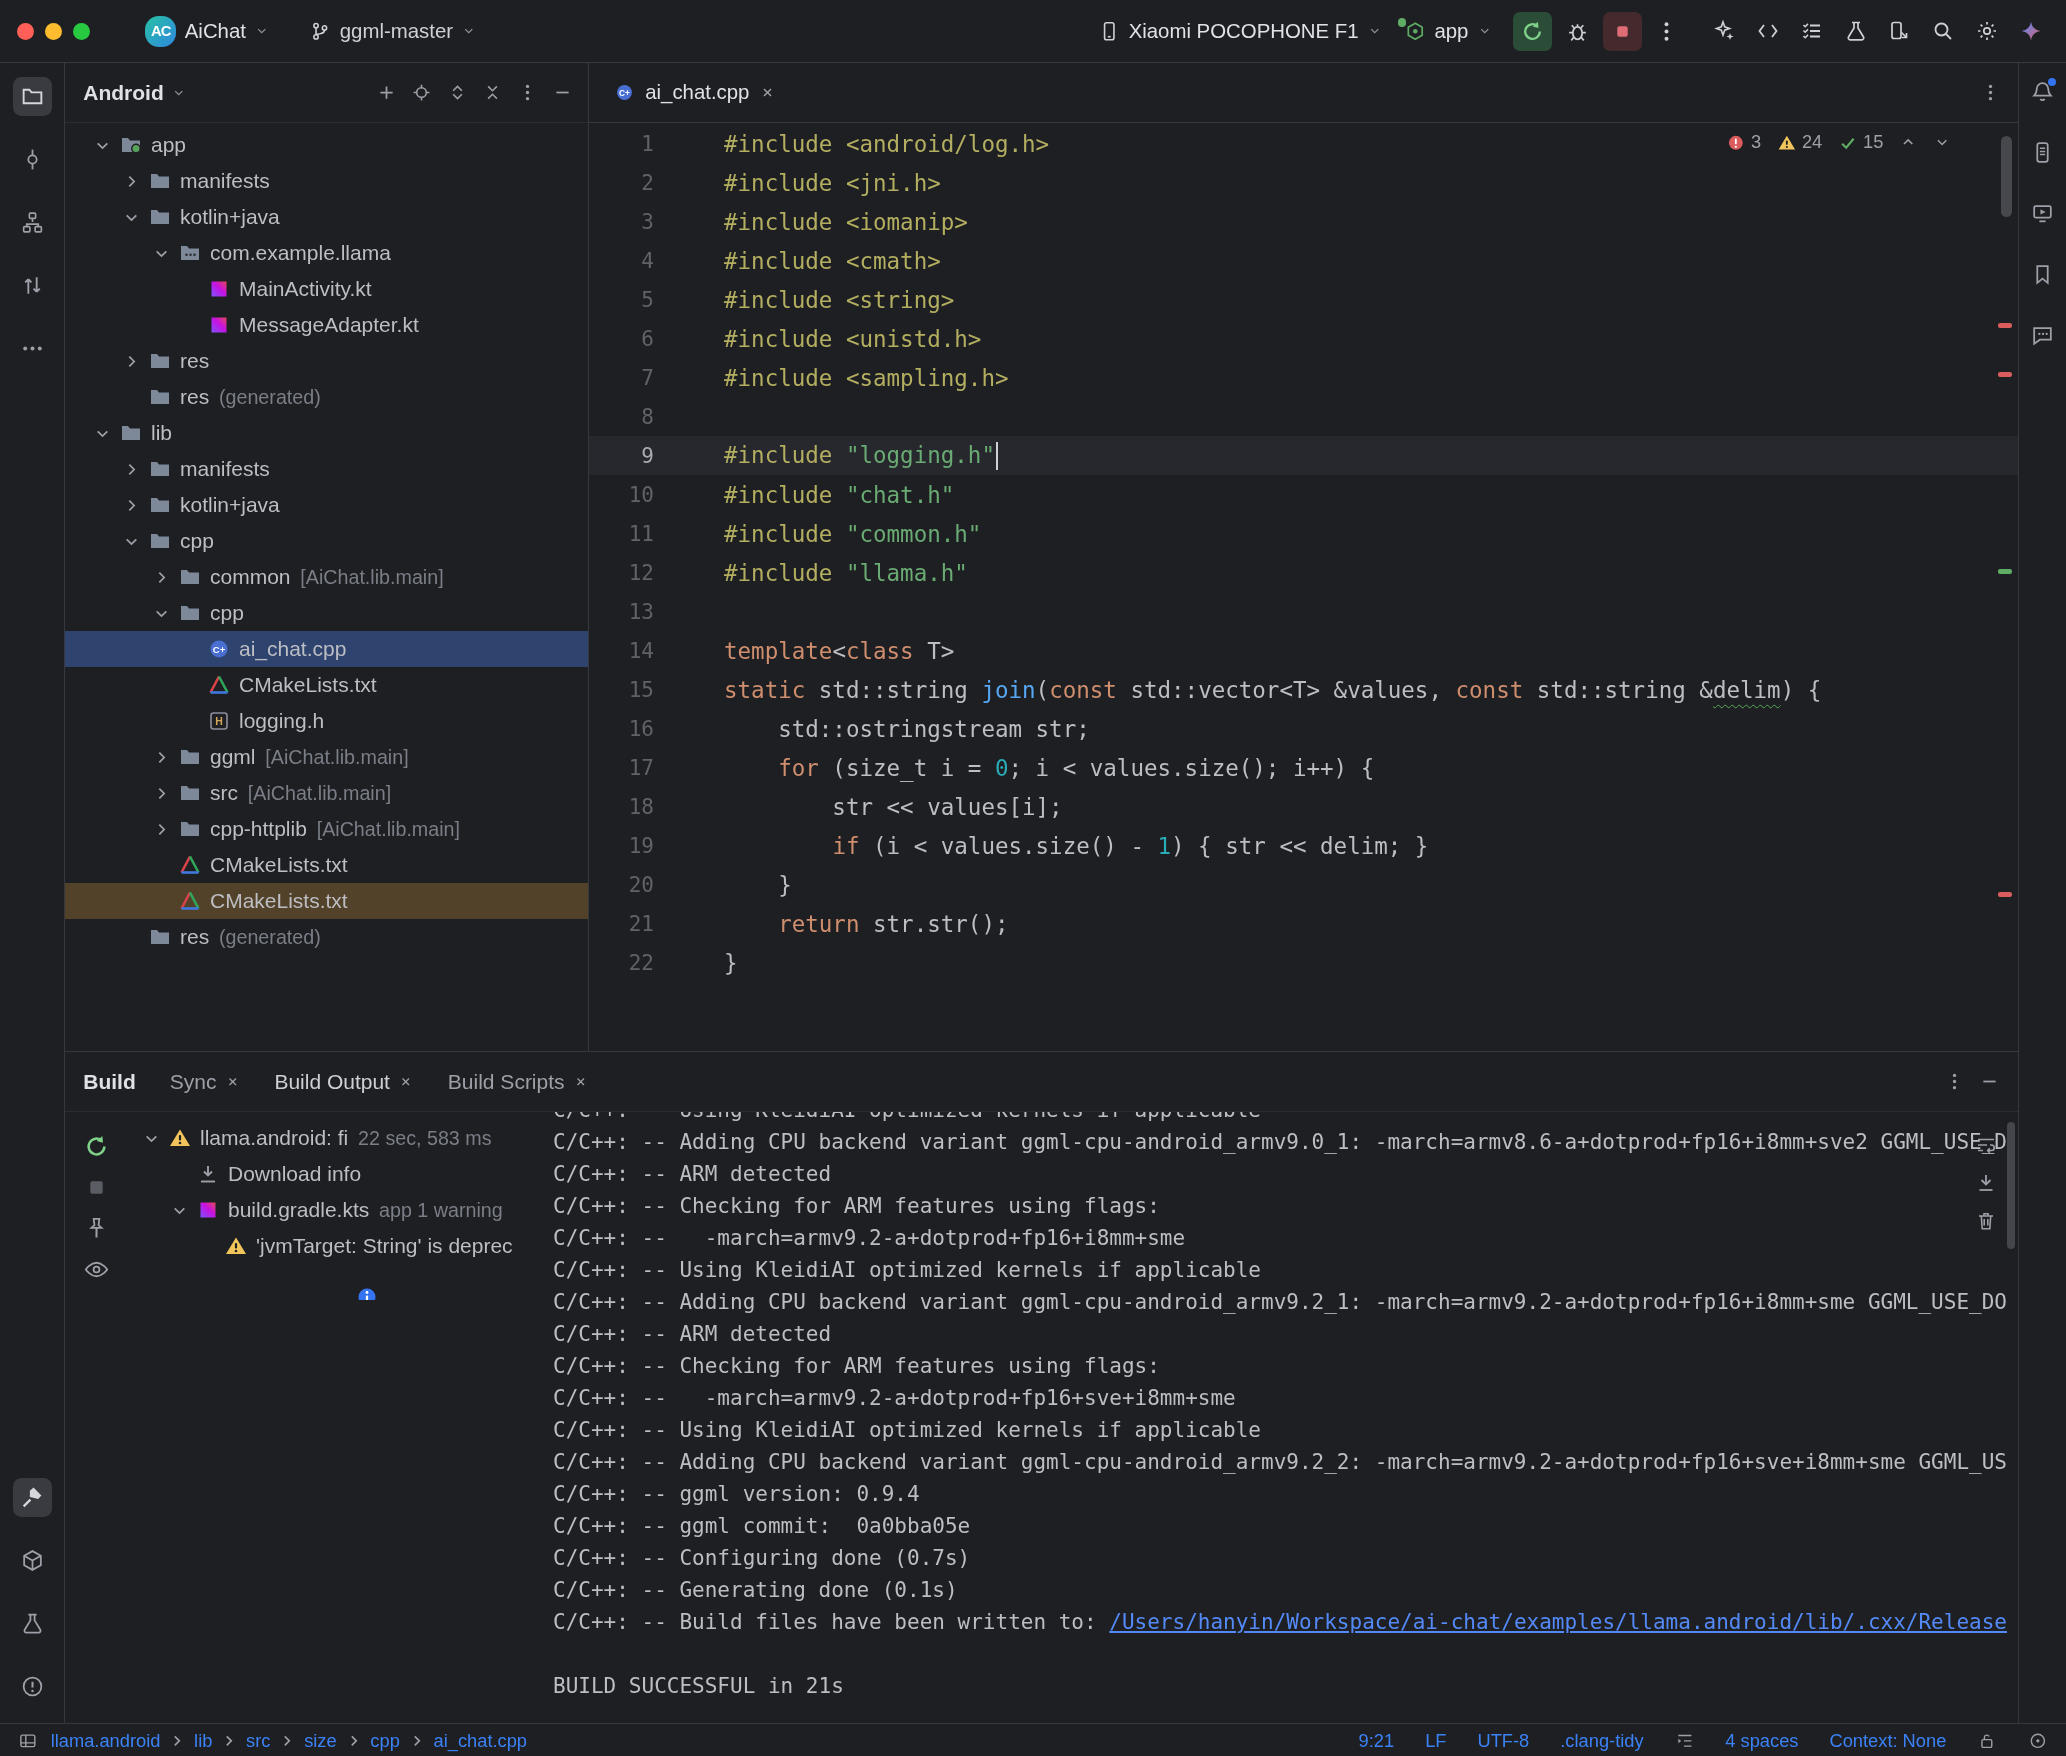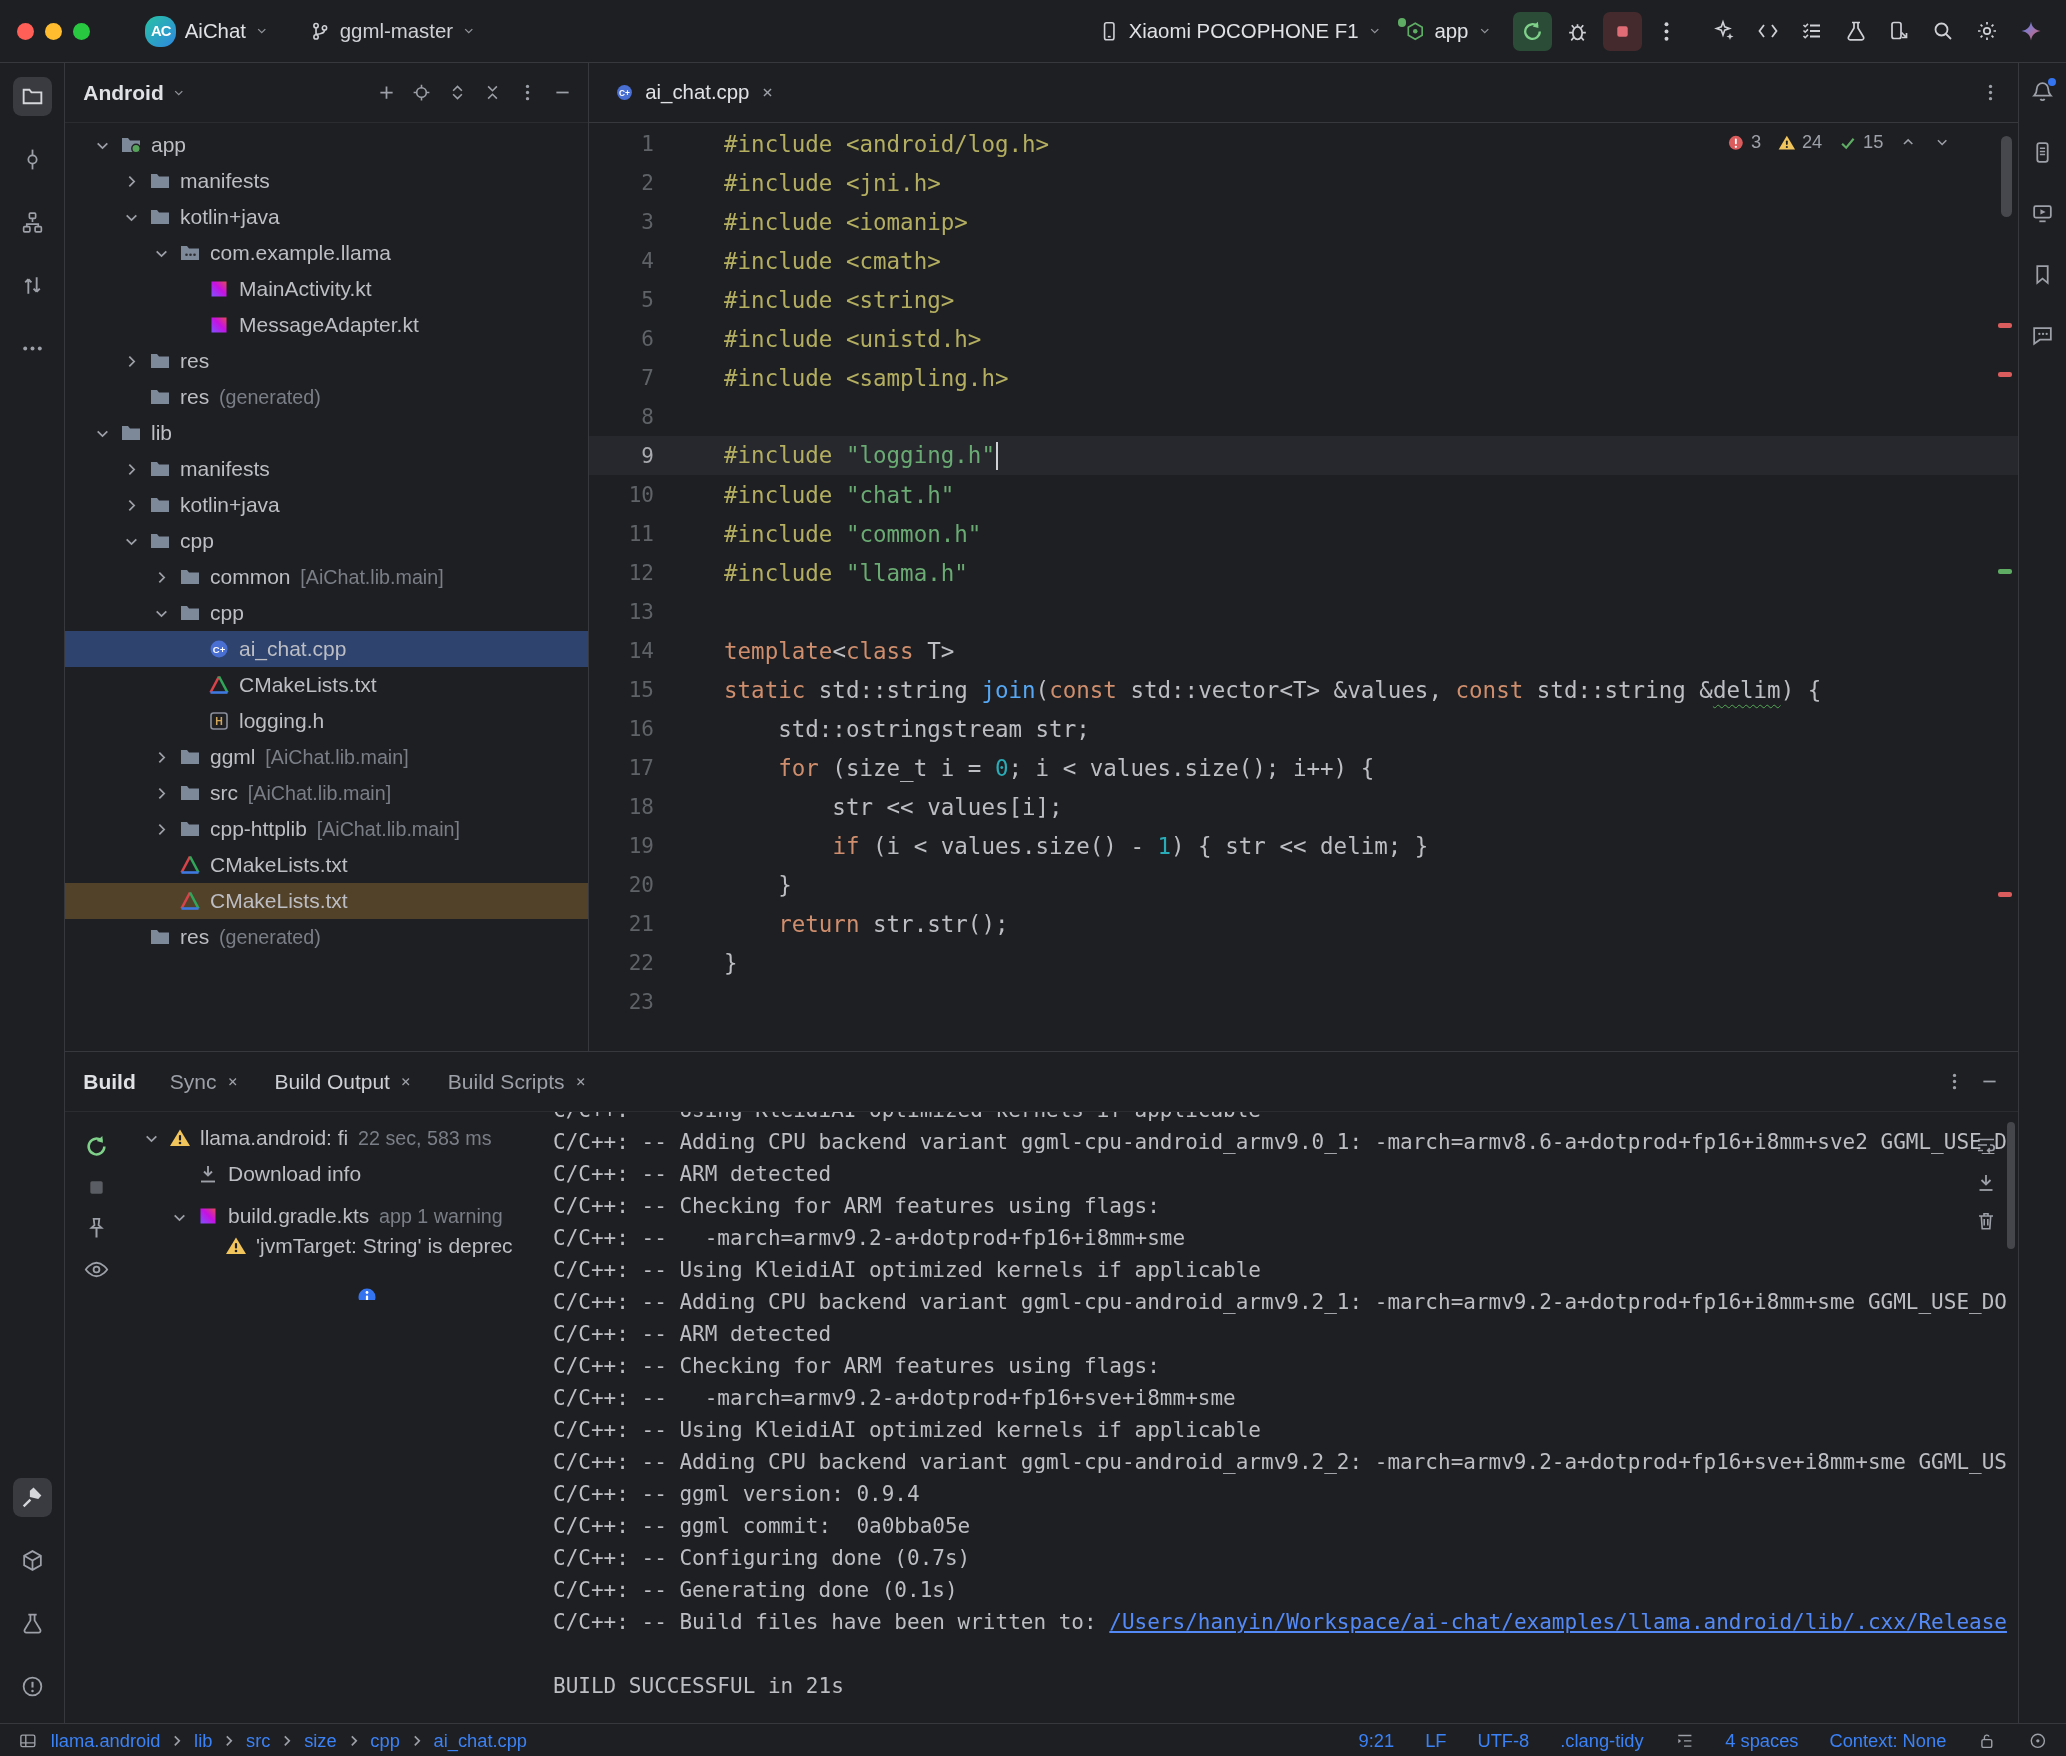--- a/index.html
+++ b/index.html
@@ -843,24 +843,20 @@
                   <span class="code-text"><span class="tk-d">    }</span></span>
                 </div>
                 <div class="code-line">
                   <span class="gutter">21</span>
                   <span class="code-text"><span class="tk-d">    </span><span class="tk-kw">return</span><span class="tk-d"> str.str();</span></span>
                 </div>
                 <div class="code-line">
                   <span class="gutter">22</span>
                   <span class="code-text"><span class="tk-d">}</span></span>
                 </div>
-                <div class="code-line">
-                  <span class="gutter">23</span>
-                  <span class="code-text"></span>
-                </div>
               </div>
             <div id="inspections">
               <span class="insp-item">
                 <span class="icon">
                     <svg viewBox="0 0 24 24" xmlns="http://www.w3.org/2000/svg">
                       <circle cx="12" cy="12" r="8.5" fill="#db5c5c"></circle>
                       <rect x="10.9" y="6.8" width="2.2" height="7" rx="1" fill="#fff"></rect>
                       <circle cx="12" cy="16.8" r="1.4" fill="#fff"></circle>
                     </svg>
                   </span>
@@ -994,21 +990,21 @@
               <div class="tree-row" style="padding-left: 42px;">
                 <span class="chev-slot icon"></span>
                 <span class="t-icon icon">
                   <svg viewBox="0 0 24 24" xmlns="http://www.w3.org/2000/svg">
                     <path d="M12 4v9M8 9.5l4 4 4-4" fill="none" stroke="#9da0a8" stroke-width="1.9"></path>
                     <path d="M5 19.5h14" stroke="#9da0a8" stroke-width="1.9"></path>
                   </svg>
                 </span>
                 <span class="t-label">Download info</span>
               </div>
-              <div class="tree-row" style="padding-left: 42px; align-items: flex-end;">
+              <div class="tree-row" style="padding-left: 42px;">
                 <span class="chev-slot icon">
                   <svg viewBox="0 0 24 24" xmlns="http://www.w3.org/2000/svg">
                     <polyline points="6.5,9.5 12,15 17.5,9.5" fill="none" stroke="#9da0a8" stroke-width="2"></polyline>
                   </svg>
                 </span>
                 <span class="t-icon icon">
                   <svg viewBox="0 0 24 24" xmlns="http://www.w3.org/2000/svg">
                     <defs>
                       <linearGradient id="kgrad" x1="0" y1="1" x2="1" y2="0">
                         <stop offset="0" stop-color="#7f52ff"></stop>

